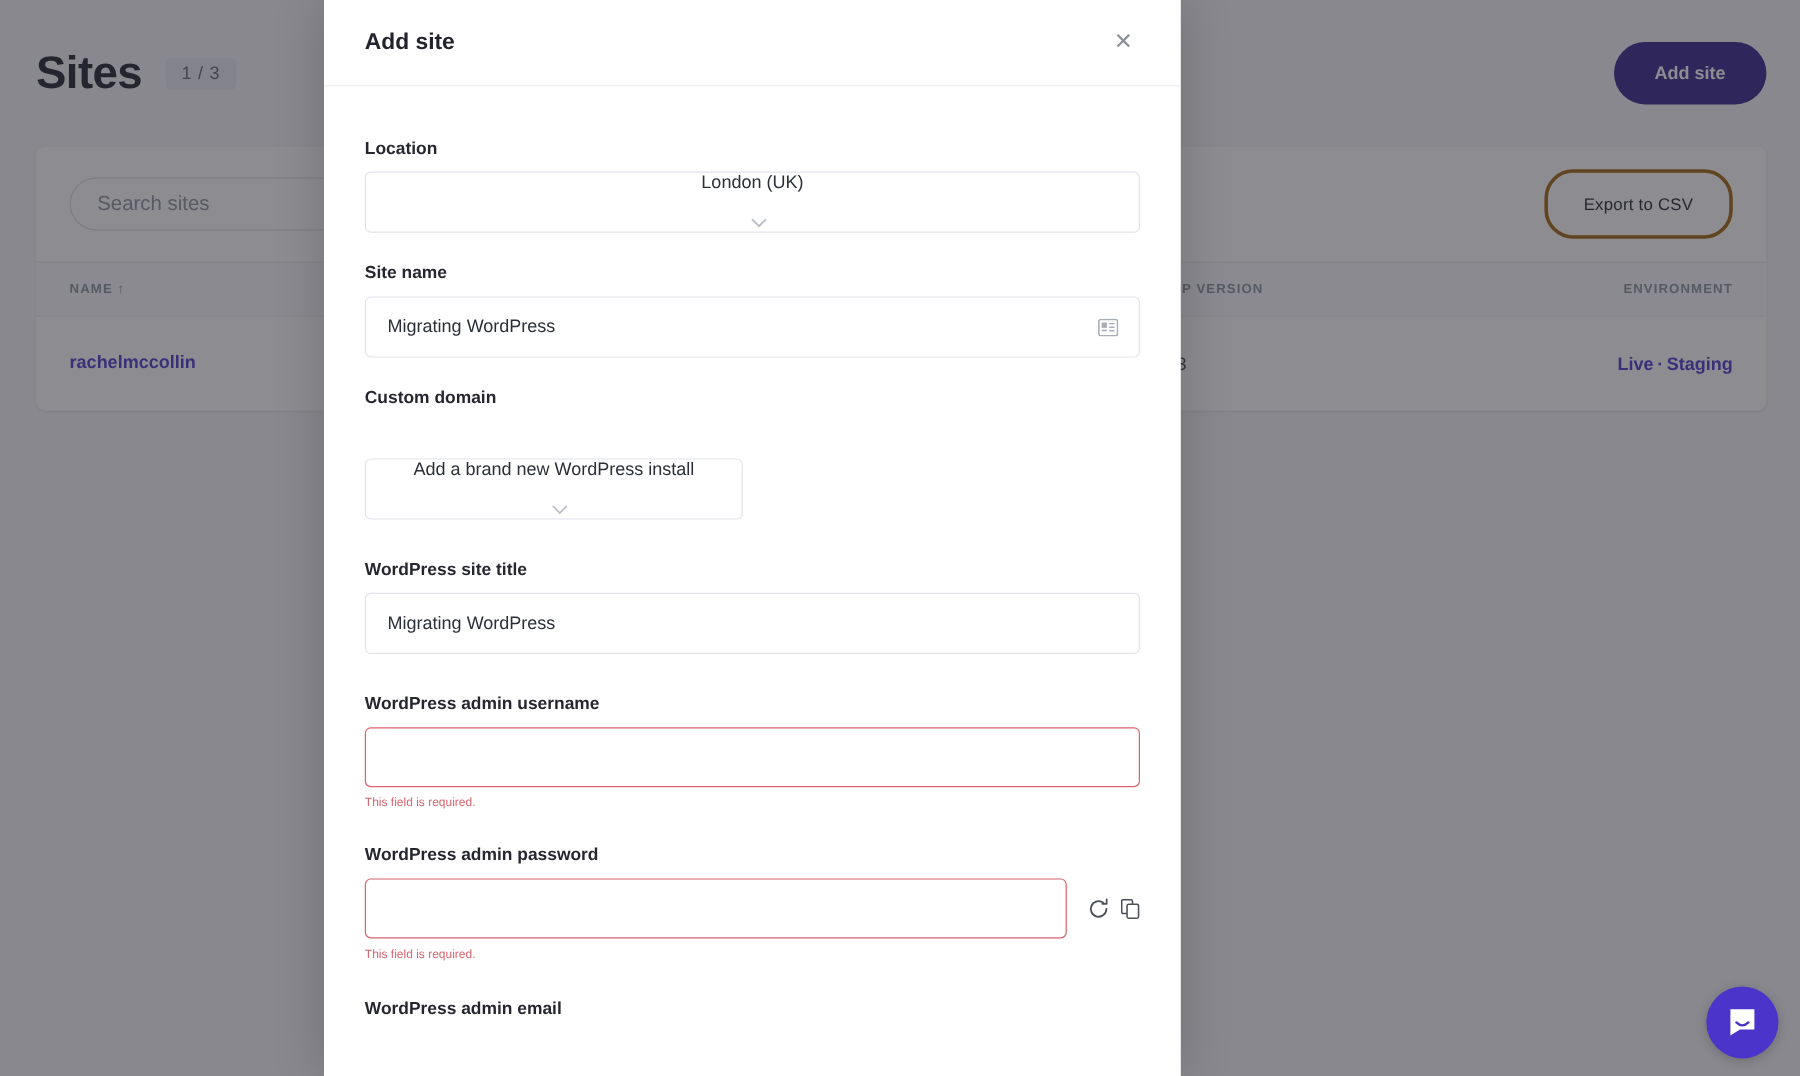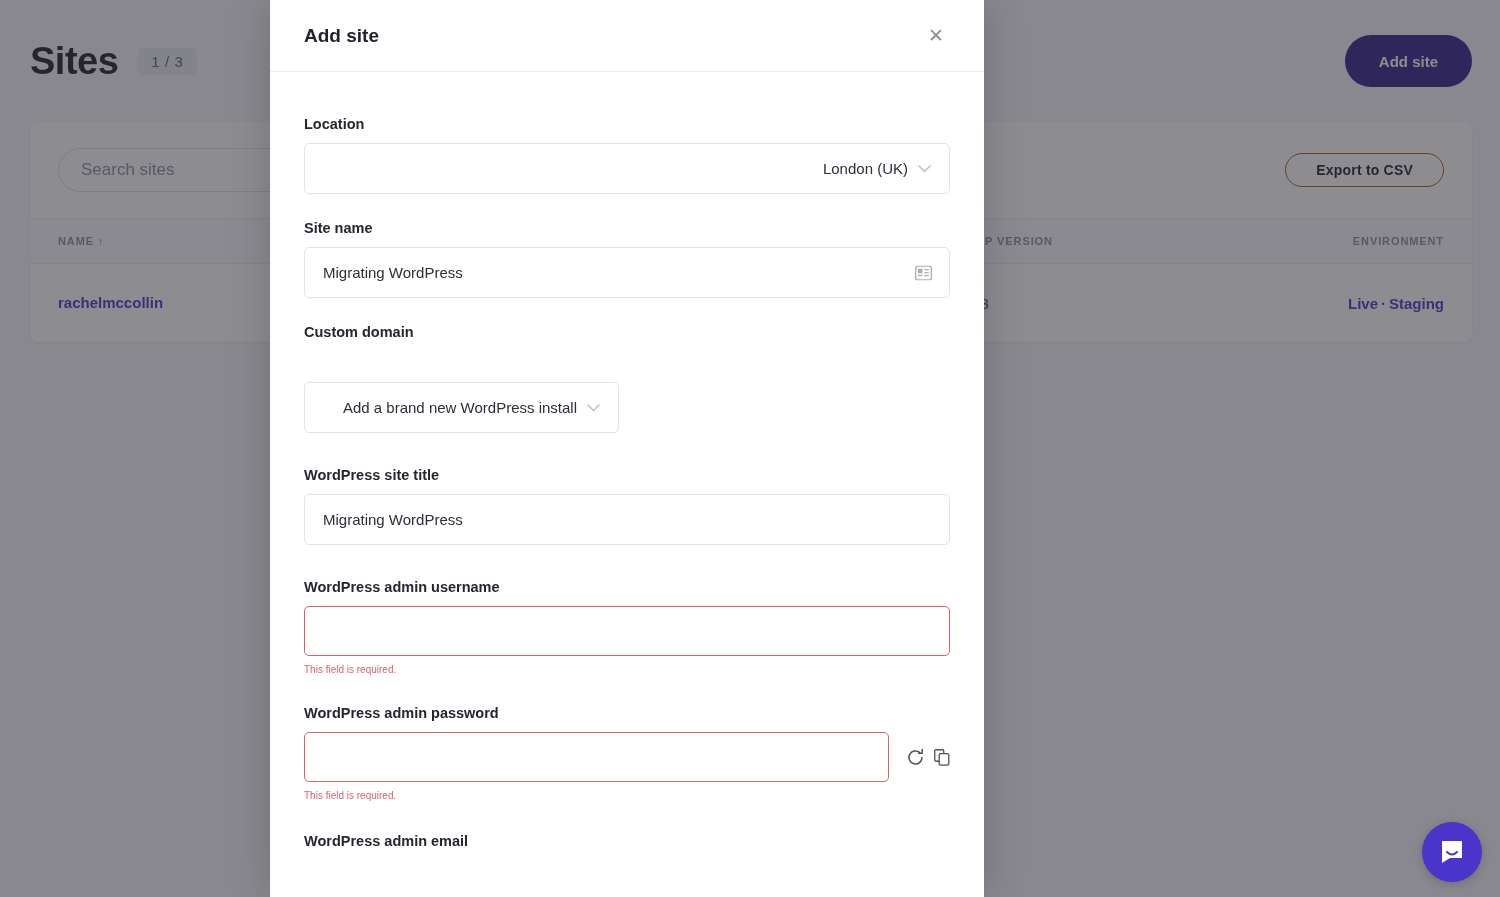--- a/index.html
+++ b/index.html
@@ -98,27 +98,27 @@
     border-radius: 24px;
     display: flex;
     align-items: center;
     padding: 0 22px;
     background: #fff;
     font-size: 17px;
     color: #8b909a;
   }
 
   .export-button {
-    border: 1px solid #a16207;
+    border: 3px solid #a16207;
     background: #ffffff;
     border-radius: 24px;
-    height: 34px;
+    height: 58px;
     padding: 0 30px;
     font-size: 14px;
-    font-weight: 700;
+    font-weight: 400;
     color: #1c1c26;
     cursor: pointer;
     font-family: "Liberation Sans", sans-serif;
     letter-spacing: 0.2px;
   }
 
   .table-head {
     display: flex;
     align-items: center;
     height: 46px;
@@ -260,21 +260,22 @@
     display: flex;
     align-items: center;
     padding: 0 18px;
     font-size: 15px;
     color: #2b2f37;
     position: relative;
   }
 
   .control.select {
     cursor: pointer;
-    justify-content: flex-end;
+    justify-content: space-between;
+    flex-direction: column;
   }
 
   .control.narrow { width: 315px; }
 
   .control.err {
     border-color: #d8636f;
     height: 50px;
   }
 
   .chev {

